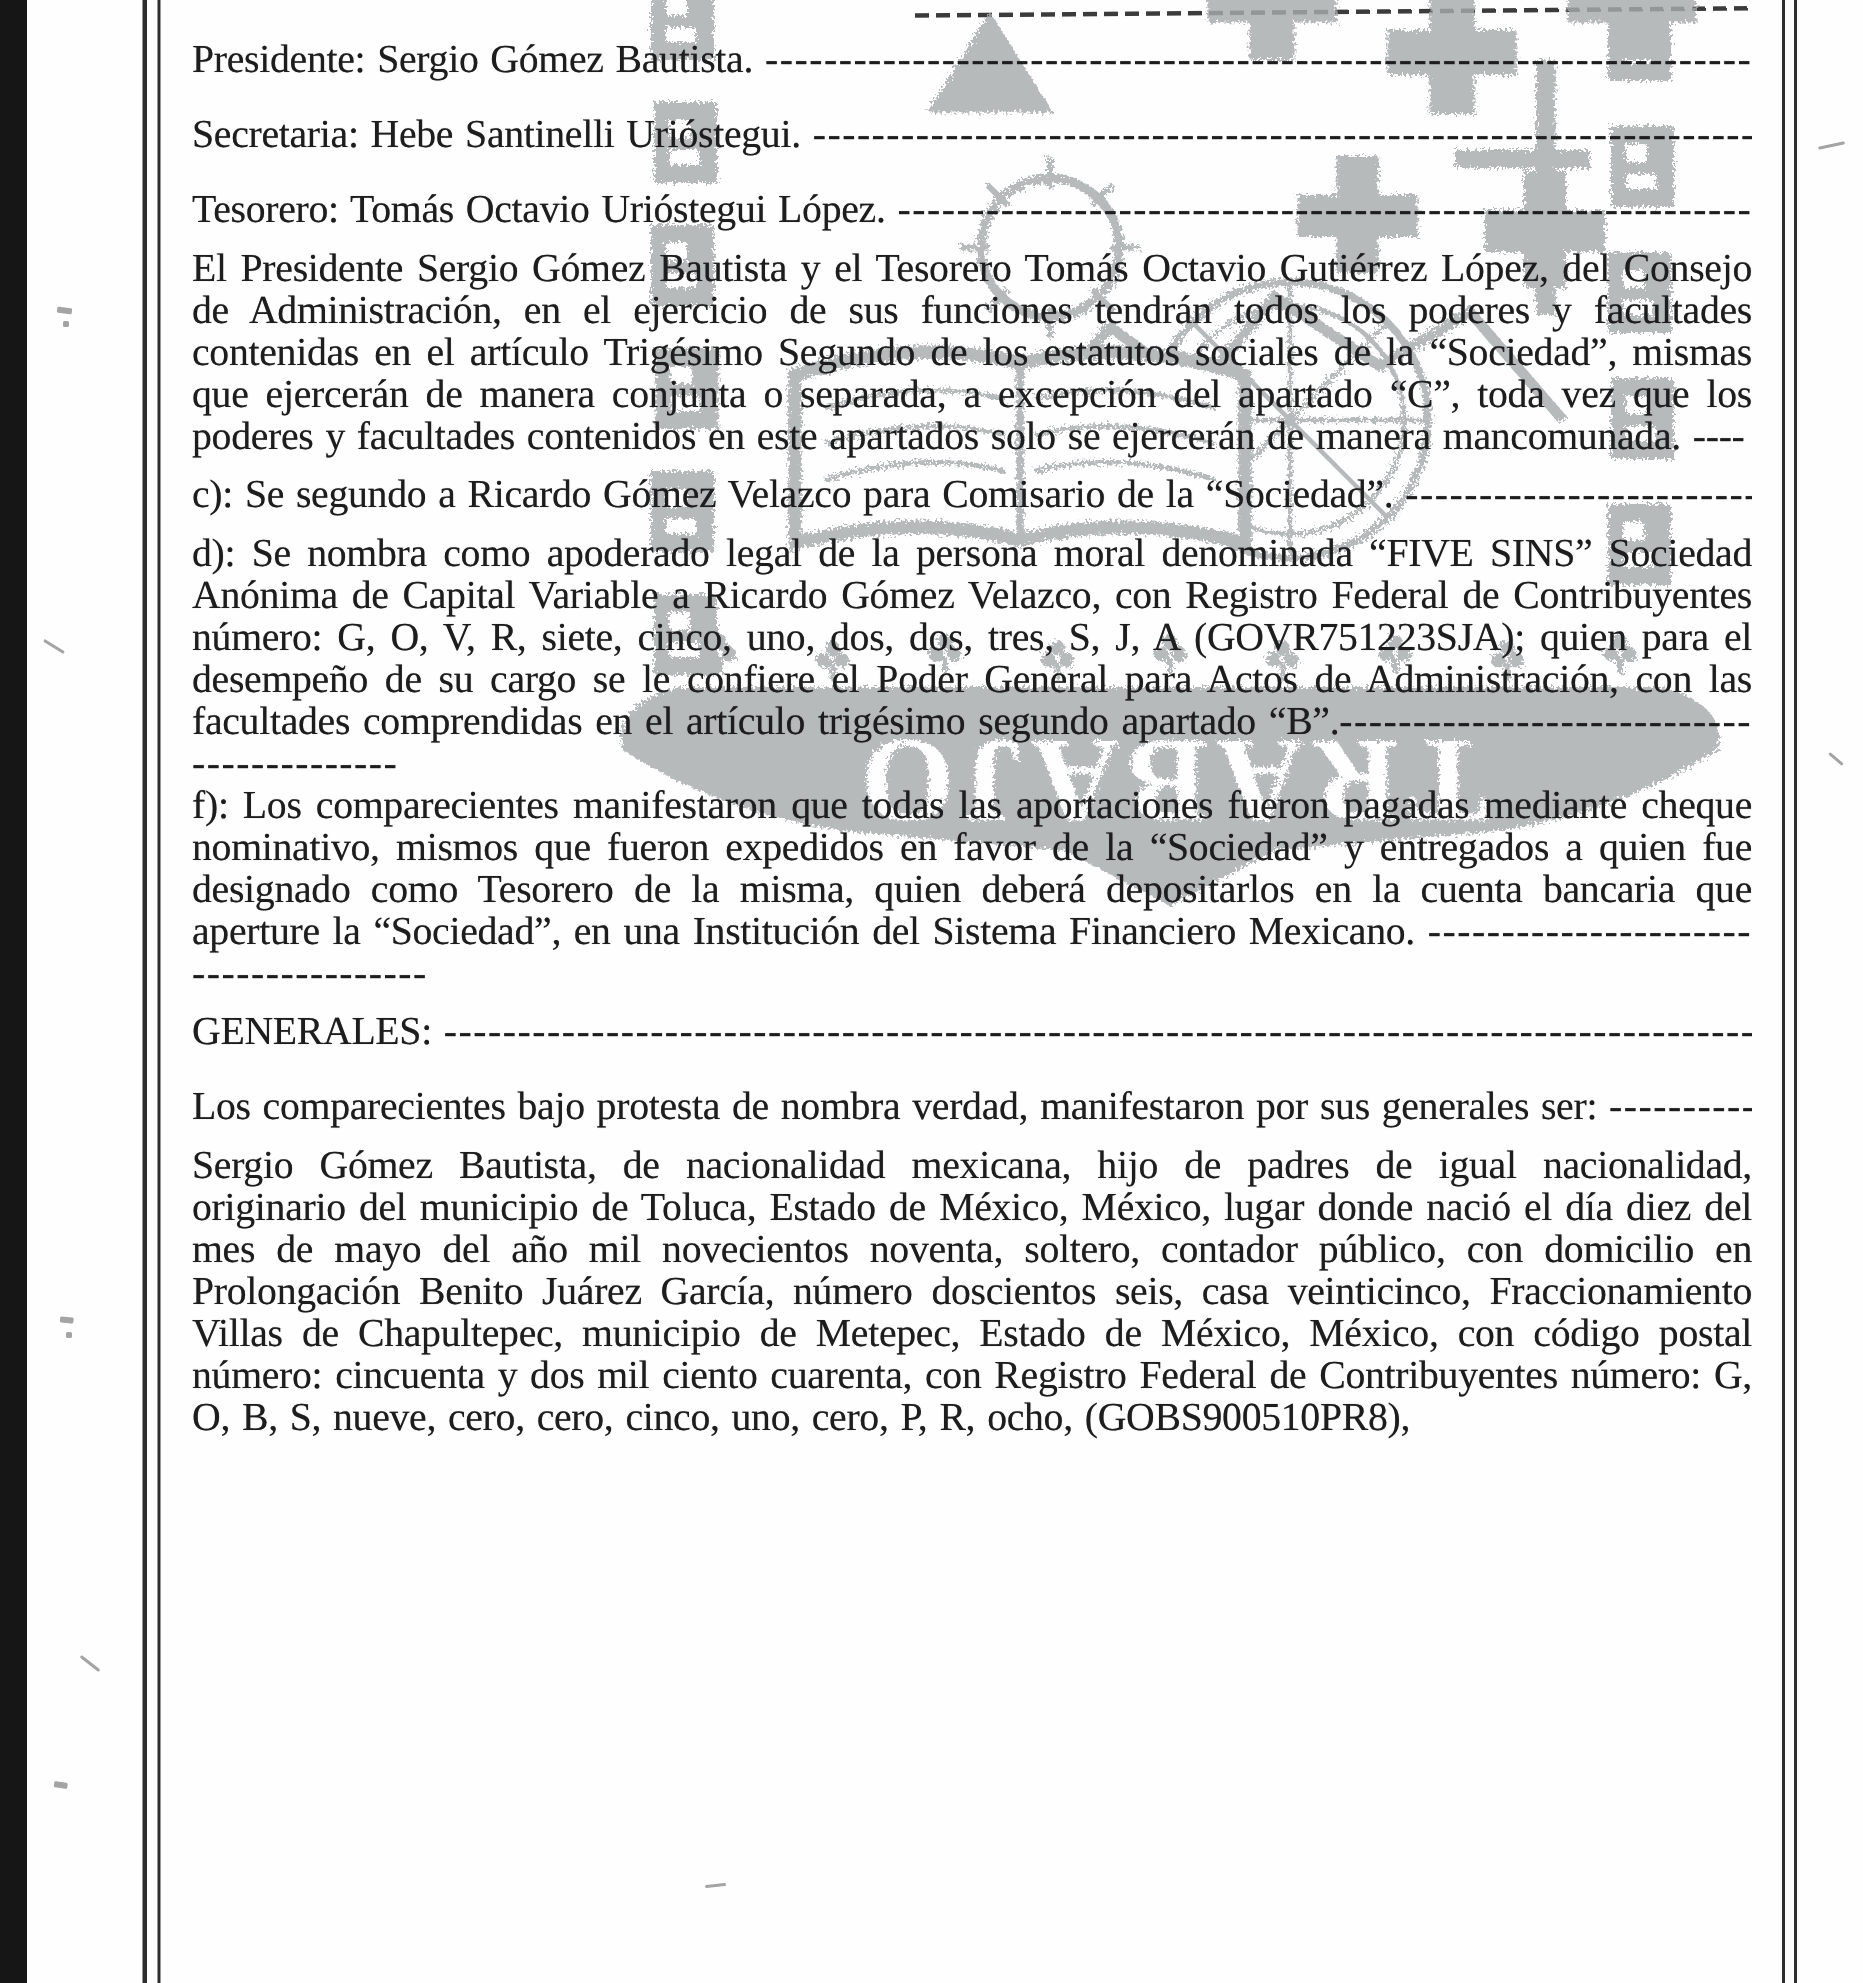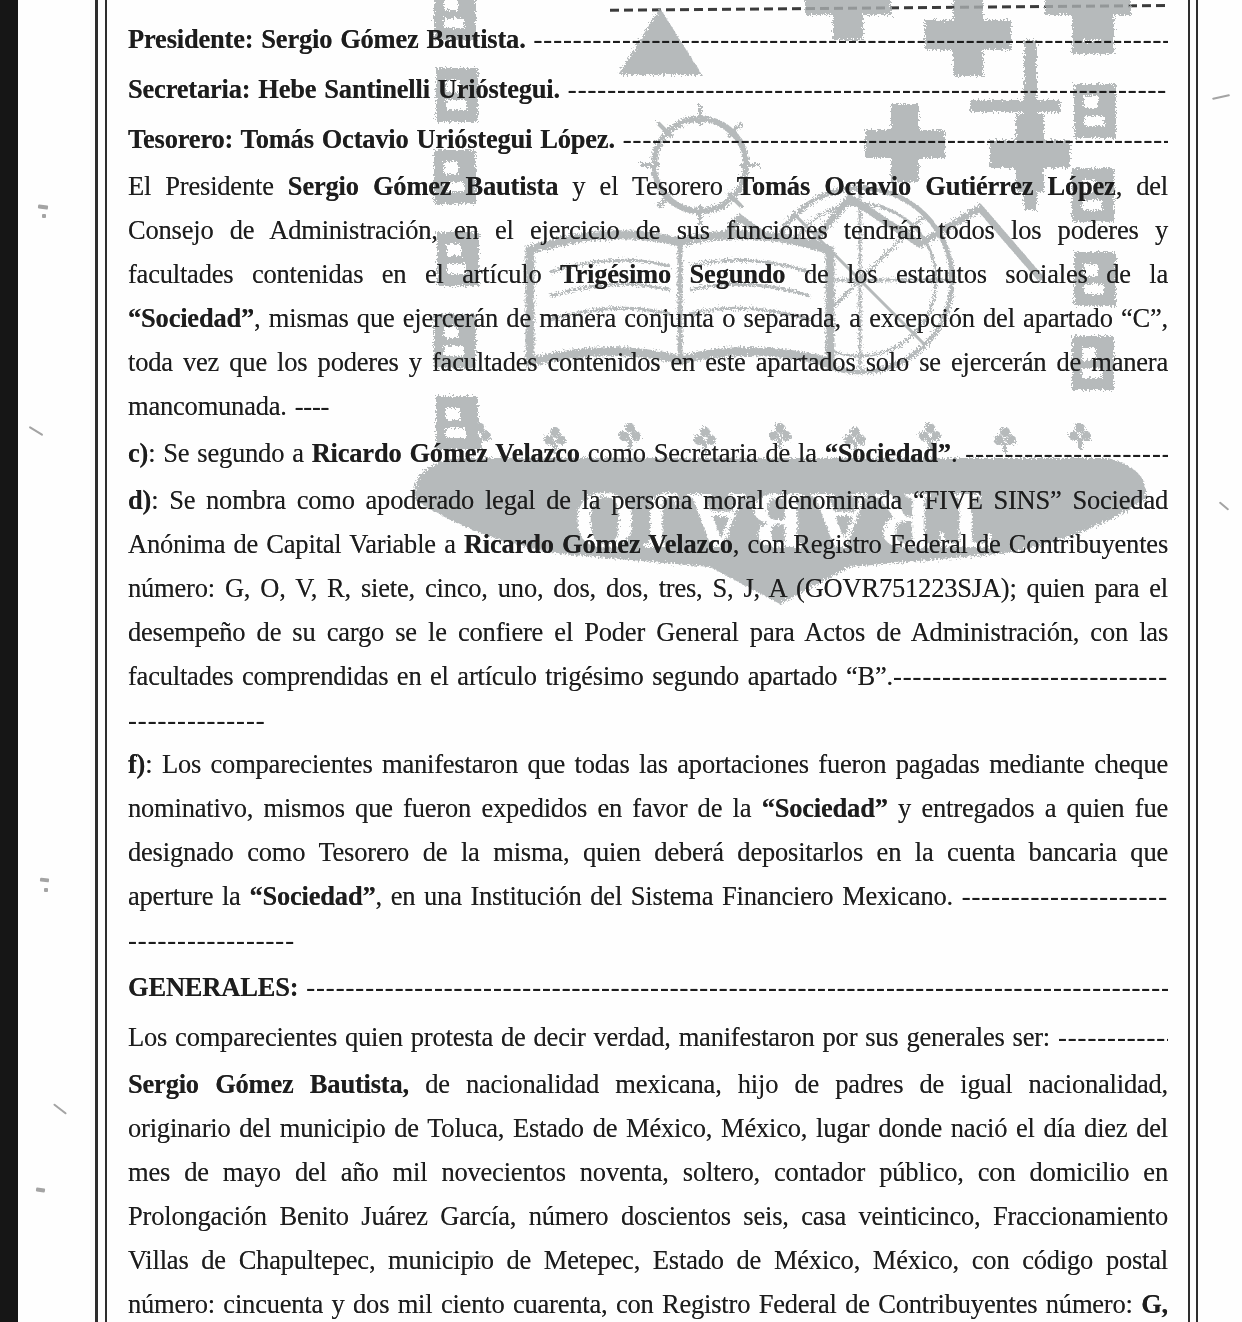--- a/index.html
+++ b/index.html
@@ -22,22 +22,22 @@
     transform:rotate(-0.5deg);transform-origin:right center;opacity:.9;}
   .watermark{position:absolute;left:380px;top:-20px;width:800px;height:660px;z-index:1;pointer-events:none;}
   .watermark svg{width:100%;height:100%;}
   .wm-fill{fill:var(--wm);}
   .wm-stroke{stroke:var(--wm);fill:none;}
   .textblock{
     position:absolute;left:128px;top:14px;width:1040px;z-index:2;
     color:var(--ink);font-size:26.5px;letter-spacing:-0.2px;word-spacing:1.5px;
     text-shadow:0 0 .5px rgba(20,20,20,.6);
   }
-  .para{margin:0;line-height:44px;text-align:justify;}
-  .para .b{font-weight:700;}
+  .para{margin:0;line-height:28px;text-align:justify;}
+  .para .b{font-weight:400;}
   .oneline{line-height:50px;white-space:nowrap;overflow:hidden;text-align:left;}
   .dashes{letter-spacing:1px;}
   .sm{position:absolute;background:#4a4a4a;opacity:.5;border-radius:1px;z-index:0;}
 </style>
 </head>
 <body style="--wm: #a6abad; --ink: #1d1d1d; --rule: #2e2e2e;">
 
 <div class="page">
 
   <div class="scan-strip"></div>
@@ -130,25 +130,25 @@
         <text x="400" y="576" transform="rotate(180 400 545)" font-family="Liberation Serif, serif" font-weight="700" font-size="80" letter-spacing="6" text-anchor="middle" fill="#fefefe">TRABAJO</text>
       </g>
     </svg>
   </div>
 
   <div class="textblock" id="textblock">
       <p class="para oneline"><span class="b">Presidente: Sergio Gómez Bautista. </span><span class="dashes">----------------------------------------------------------------------</span></p>
       <p class="para oneline"><span class="b">Secretaria: Hebe Santinelli Urióstegui. </span><span class="dashes">----------------------------------------------------------------</span></p>
       <p class="para oneline"><span class="b">Tesorero: Tomás Octavio Urióstegui López. </span><span class="dashes">--------------------------------------------------------------</span></p>
       <p class="para"><span>El Presidente </span><span class="b">Sergio Gómez Bautista</span><span> y el Tesorero </span><span class="b">Tomás Octavio Gutiérrez López</span><span>, del Consejo de Administración, en el ejercicio de sus funciones tendrán todos los poderes y facultades contenidas en el artículo </span><span class="b">Trigésimo Segundo</span><span> de los estatutos sociales de la </span><span class="b">“Sociedad”</span><span>, mismas que ejercerán de manera conjunta o separada, a excepción del apartado “C”, toda vez que los poderes y facultades contenidos en este apartados solo se ejercerán de manera mancomunada. ----</span></p>
-      <p class="para oneline"><span class="b">c)</span><span>: Se segundo a </span><span class="b">Ricardo Gómez Velazco</span><span> como Secretaria de la </span><span class="b">“Sociedad”</span><span>. </span><span class="dashes">------------------------</span></p>
+      <p class="para oneline"><span class="b">c)</span><span>: Se segundo a </span><span class="b">Ricardo Gómez Velazco</span><span> para Comisario de la </span><span class="b">“Sociedad”</span><span>. </span><span class="dashes">------------------------</span></p>
       <p class="para"><span class="b">d)</span><span>: Se nombra como apoderado legal de la persona moral denominada “FIVE SINS” Sociedad Anónima de Capital Variable a </span><span class="b">Ricardo Gómez Velazco</span><span>, con Registro Federal de Contribuyentes número: G, O, V, R, siete, cinco, uno, dos, dos, tres, S, J, A (GOVR751223SJA); quien para el desempeño de su cargo se le confiere el Poder General para Actos de Administración, con las facultades comprendidas en el artículo trigésimo segundo apartado “B”.</span><span class="dashes">------------------------------------------</span></p>
       <p class="para"><span class="b">f)</span><span>: Los comparecientes manifestaron que todas las aportaciones fueron pagadas mediante cheque nominativo, mismos que fueron expedidos en favor de la </span><span class="b">“Sociedad”</span><span> y entregados a quien fue designado como Tesorero de la misma, quien deberá depositarlos en la cuenta bancaria que aperture la </span><span class="b">“Sociedad”</span><span>, en una Institución del Sistema Financiero Mexicano. </span><span class="dashes">--------------------------------------</span></p>
       <p class="para oneline"><span class="b">GENERALES: </span><span class="dashes">---------------------------------------------------------------------------------------------------------</span></p>
-      <p class="para oneline"><span>Los comparecientes quien protesta de decir verdad, manifestaron por sus generales ser: </span><span class="dashes">----------------</span></p>
+      <p class="para oneline"><span>Los comparecientes bajo protesta de nombra verdad, manifestaron por sus generales ser: </span><span class="dashes">----------------</span></p>
       <p class="para"><span class="b">Sergio Gómez Bautista,</span><span> de nacionalidad mexicana, hijo de padres de igual nacionalidad, originario del municipio de Toluca, Estado de México, México, lugar donde nació el día diez del mes de mayo del año mil novecientos noventa, soltero, contador público, con domicilio en Prolongación Benito Juárez García, número doscientos seis, casa veinticinco, Fraccionamiento Villas de Chapultepec, municipio de Metepec, Estado de México, México, con código postal número: cincuenta y dos mil ciento cuarenta, con Registro Federal de Contribuyentes número: </span><span class="b">G, O, B, S, nueve, cero, cero, cinco, uno, cero, P, R, ocho, (GOBS900510PR8),</span></p>
     </div>
 
   <div class="rule-left"></div>
   <div class="rule-right"></div>
 
   <div class="sm" style="left:38px;top:205px;width:10px;height:4px;transform:rotate(8deg);"></div>
   <div class="sm" style="left:42px;top:214px;width:4px;height:4px;"></div>
   <div class="sm" style="left:28px;top:430px;width:16px;height:2px;transform:rotate(32deg);"></div>
   <div class="sm" style="left:40px;top:878px;width:9px;height:4px;transform:rotate(6deg);"></div>

